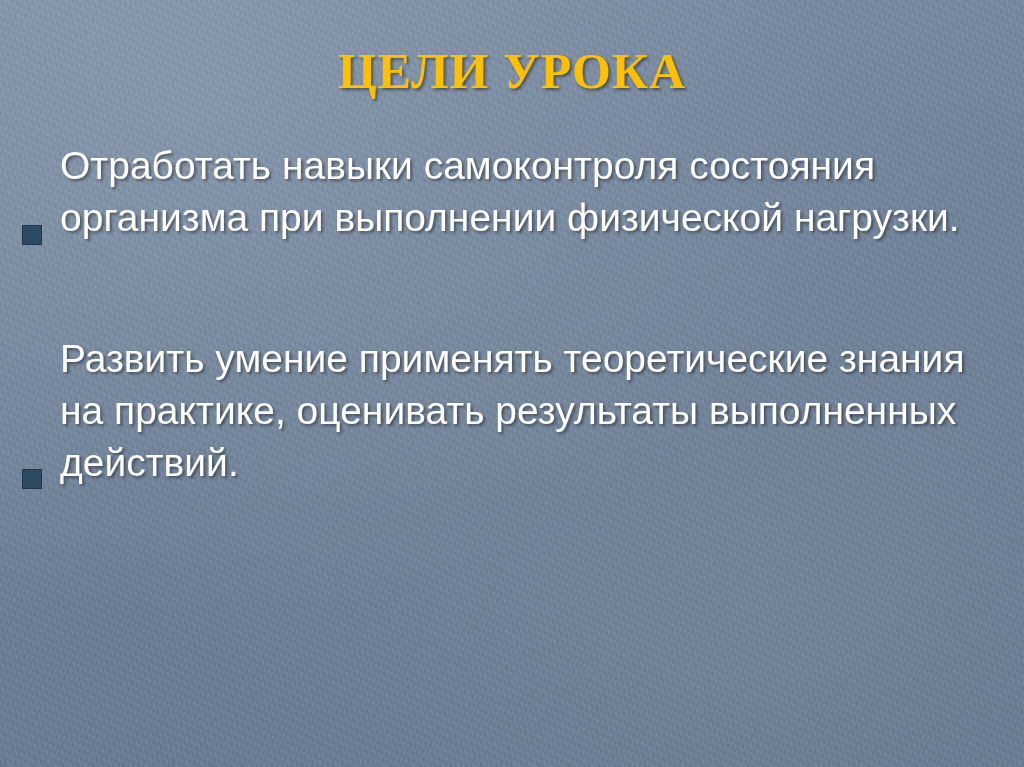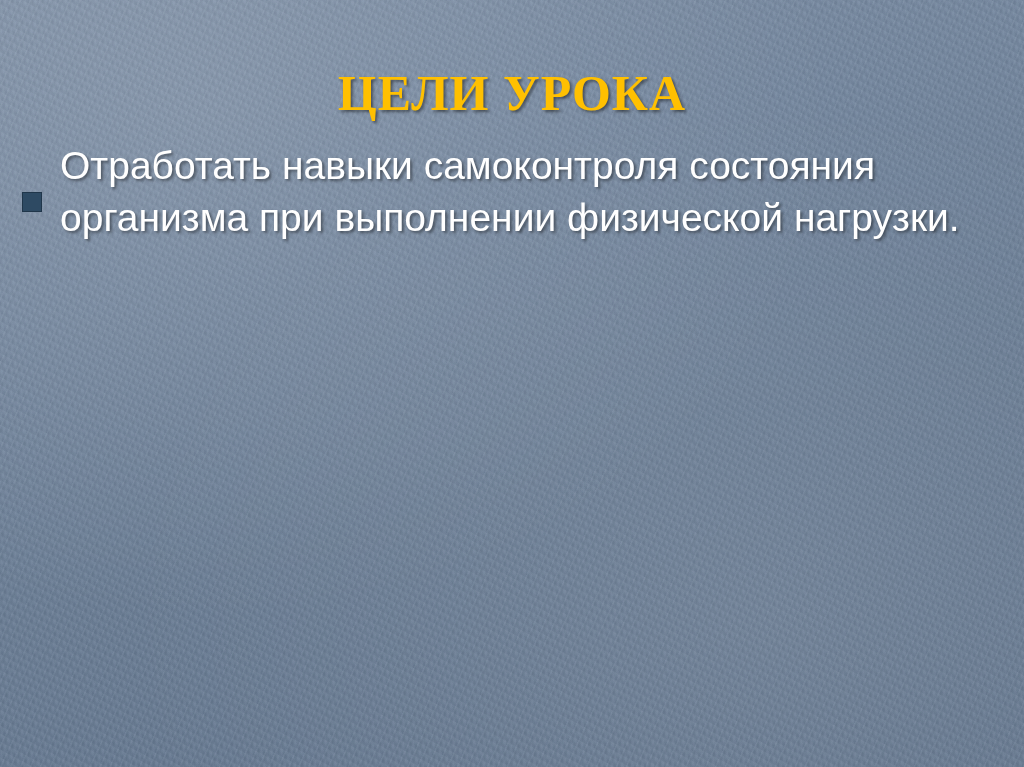--- a/index.html
+++ b/index.html
@@ -31,31 +31,30 @@
     top: 42px;
     left: 0;
     width: 100%;
     text-align: center;
     font-family: "Liberation Serif", serif;
     font-weight: bold;
     font-size: 50px;
     letter-spacing: 1px;
     color: #ffc000;
     text-shadow: 2px 2px 3px rgba(0,0,0,0.45);
-    margin-top: 22px;
   }
   .body-list {
     position: absolute;
     top: 140px;
     left: 22px;
     right: 18px;
   }
   .bullet-row {
     display: flex;
-    align-items: center;
+    align-items: flex-end;
     margin-bottom: 10px;
   }
   .bullet-marker {
     flex: 0 0 auto;
     width: 18px;
     height: 18px;
     background: #2e4a63;
     border: 1px solid #20364a;
     margin-top: 20px;
     margin-right: 18px;
@@ -80,18 +79,22 @@
 
   <div class="body-list">
 
     <div class="bullet-row">
       <span class="bullet-marker"></span>
       <span class="bullet-text">Отработать навыки самоконтроля состояния организма при выполнении физической нагрузки.</span>
     </div>
 
     <div class="gap-1"></div>
 
+    <div class="bullet-row">
+      <span class="bullet-marker"></span>
+      <span class="bullet-text">Развить умение применять теоретические знания на практике, оценивать результаты выполненных действий.</span>
+    </div>
 
     <div class="gap-2"></div>
 
 
   </div>
 </div>
 
 </body></html>

